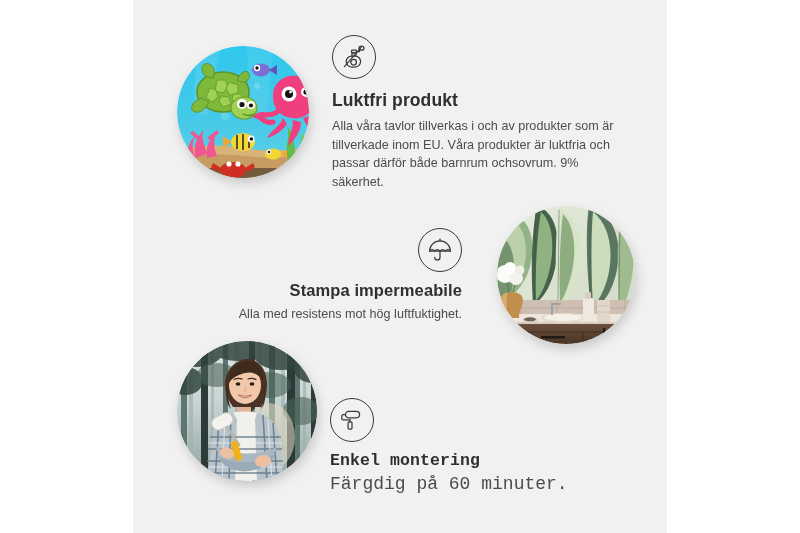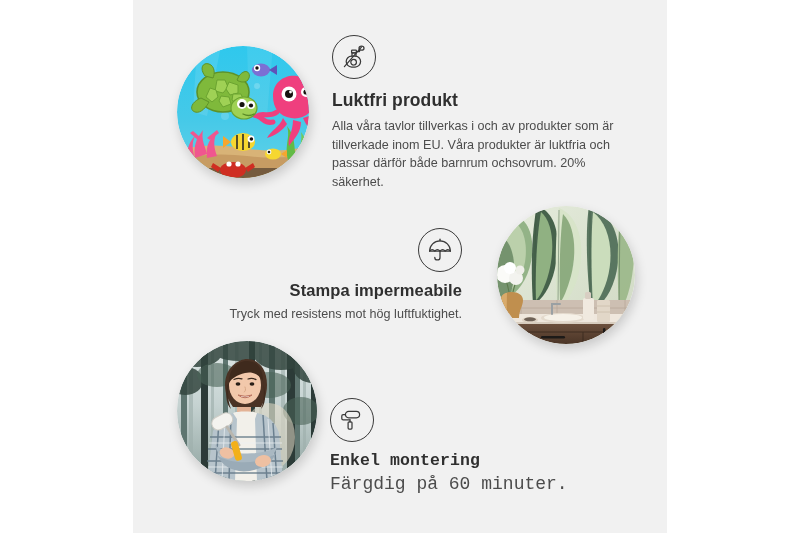--- a/index.html
+++ b/index.html
@@ -219,21 +219,21 @@
         <path d="M15.4 7.5 h3.1 v-2.6"></path>
 
         <ellipse cx="20.5" cy="4.2" rx="2.5" ry="2"></ellipse>
 
         <path d="M12.6 15.4 a2.8 2.8 0 1 0 0.05 5.6 a2.8 2.8 0 0 0 -0.05 -5.6 Z"></path>
 
         <line x1="3.4" y1="22.6" x2="20.4" y2="3.2"></line>
       </svg>
     </div>
     <div class="title">Luktfri produkt</div>
-    <div class="body">Alla våra tavlor tillverkas i och av produkter som är tillverkade inom EU. Våra produkter är luktfria och passar därför både barnrum ochsovrum. 20% säkerhet.</div>
+    <div class="body">Alla våra tavlor tillverkas i och av produkter som är tillverkade inom EU. Våra produkter är luktfria och passar därför både barnrum ochsovrum. 9% säkerhet.</div>
   </div>
 
   <div class="photo" id="photo-bathroom">
     <svg viewBox="0 0 138 138" xmlns="http://www.w3.org/2000/svg">
       <defs>
         <clipPath id="cp2">
             <circle cx="69" cy="69" r="69"></circle>
           </clipPath>
         <linearGradient id="leafBg" x1="0" y1="0" x2="1" y2="1">
           <stop offset="0%" stop-color="#e6ecdd"></stop>
@@ -326,21 +326,21 @@
   <div class="block align-right" id="block-waterproof">
     <div class="icon-circle">
       <svg width="26" height="26" viewBox="0 0 26 26" fill="none" stroke="#3a3a3a" stroke-width="1.25" stroke-linecap="round" stroke-linejoin="round">
         <path d="M2.6 14.2 a10.4 10.4 0 0 1 20.8 0 Z"></path>
         <path d="M2.6 14.2 q 2.6 -3.4 5.2 0 q 2.6 -3.4 5.2 0 q 2.6 -3.4 5.2 0 q 2.6 -3.4 5.2 0"></path>
         <line x1="13" y1="3.8" x2="13" y2="2.2"></line>
         <path d="M13 14.2 v6.2 a2.6 2.6 0 0 1 -5.2 0"></path>
       </svg>
     </div>
     <div class="title">Stampa impermeabile</div>
-    <div class="body">Tryck med resistens mot hög luftfuktighet.</div>
+    <div class="body">Alla med resistens mot hög luftfuktighet.</div>
   </div>
 
   <div class="photo" id="photo-forest">
     <svg viewBox="0 0 140 140" xmlns="http://www.w3.org/2000/svg">
       <defs>
         <clipPath id="cp3">
             <circle cx="70" cy="70" r="70"></circle>
           </clipPath>
         <linearGradient id="fogG" x1="0" y1="0" x2="0" y2="1">
           <stop offset="0%" stop-color="#dfe7e6"></stop>

